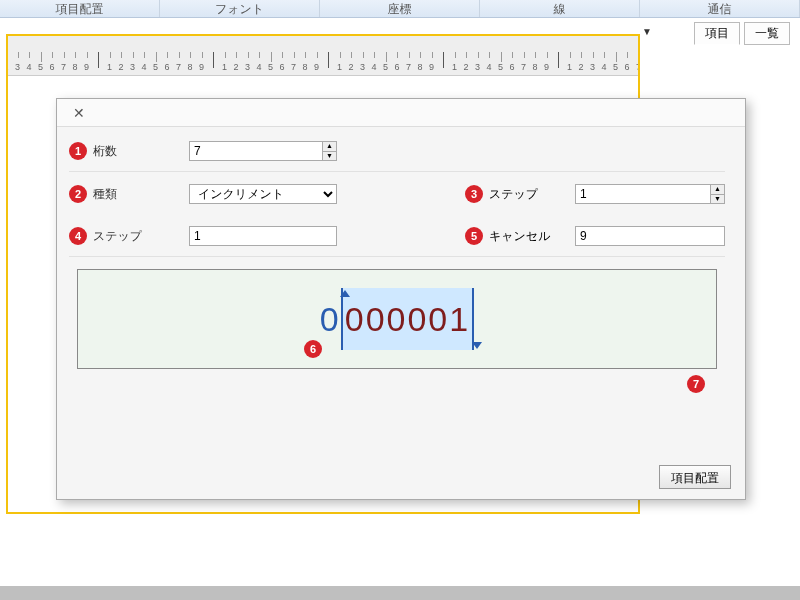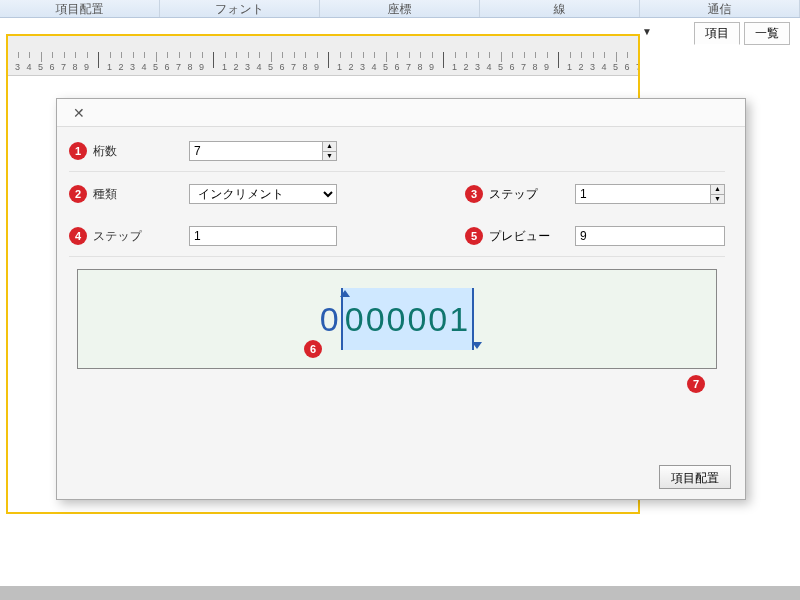--- a/index.html
+++ b/index.html
@@ -164,21 +164,21 @@
   .preview-text {
     font-family: "Arial", sans-serif;
     font-size: 34px;
     letter-spacing: 2px;
     padding: 2px 6px;
     position:relative;
   }
   .preview-text .d0 { color:#2a5db0; }
   .preview-text .sel {
     background:#cfe8ff;
-    color:#0f766e;
+    color:#7f1d1d;
     padding: 12px 2px;
     border-left:2px solid #2a5db0;
     border-right:2px solid #2a5db0;
   }
   .handle {
     position:absolute;
     width:0;height:0;
     border-left:5px solid transparent;
     border-right:5px solid transparent;
   }
@@ -407,21 +407,21 @@
 
     <div class="row sep">
       <div class="col2" style="width:100%; justify-content:space-between;">
         <div class="pair">
           <div class="badge">4</div>
           <div class="lbl">ステップ</div>
           <input type="text" class="field-narrow" value="1" style="">
         </div>
         <div class="pair">
           <div class="badge">5</div>
-          <div class="lbl2">プレビュー</div>
+          <div class="lbl2">キャンセル</div>
           <input type="text" class="field-wide" value="9" style="">
         </div>
       </div>
     </div>
 
     <div class="preview-box">
       <div class="preview-text">
         <span class="d0">0</span><span class="sel">000001</span>
         <div class="handle top" style="left:26px"></div>
         <div class="handle bot" style="right:-2px"></div>

